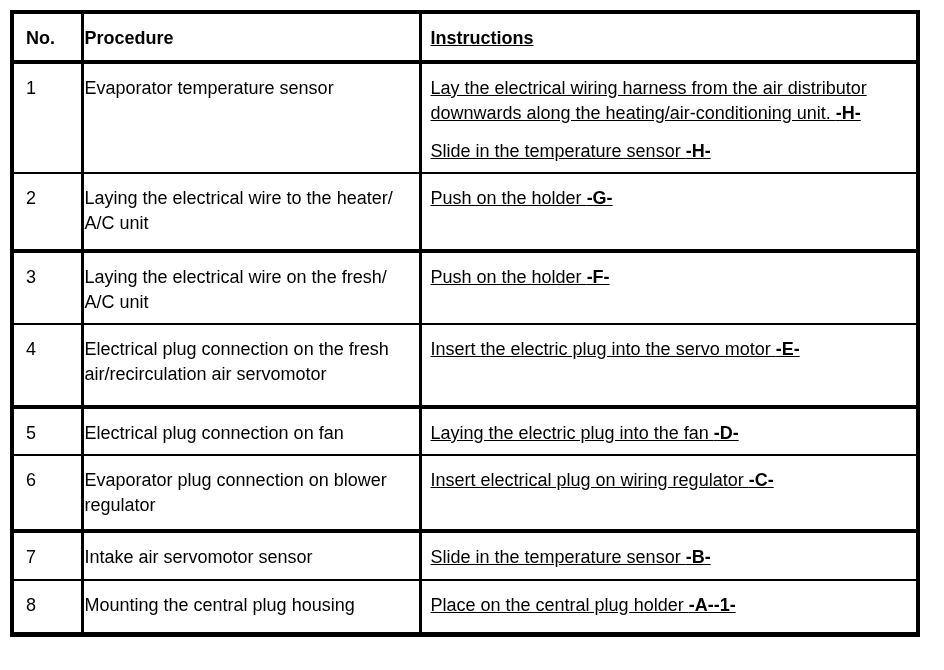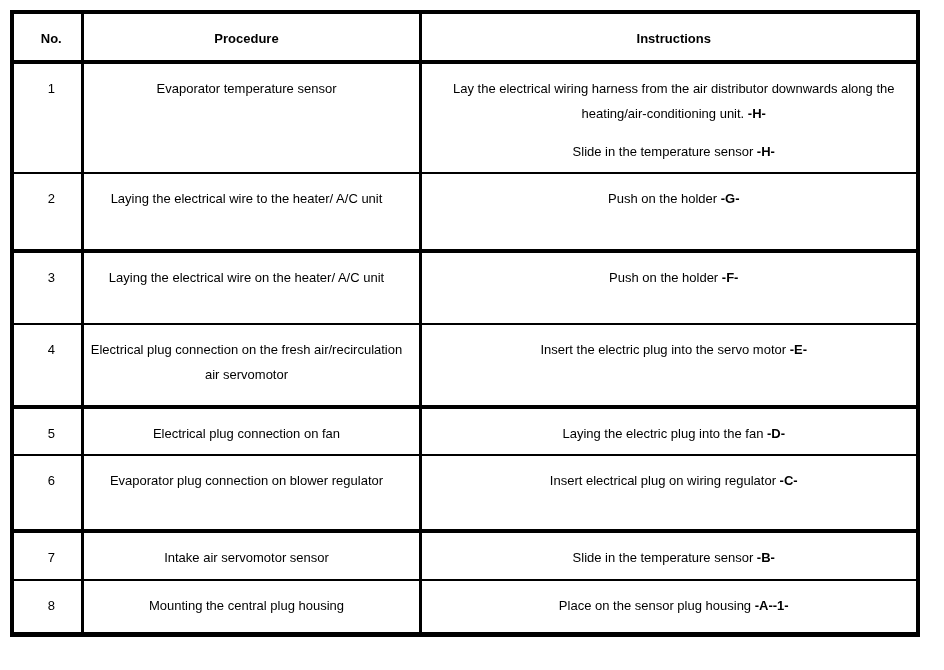--- a/index.html
+++ b/index.html
@@ -22,41 +22,41 @@
   table.proc-table {
     border-collapse: collapse;
     table-layout: fixed;
     width: 906px;
     margin: 10px 0 0 10px;
     border: 4px solid #000000;
     border-bottom-width: 5px;
   }
   th, td {
     vertical-align: top;
-    font-size: 13px;
+    font-size: 18px;
     line-height: 25px;
     box-sizing: border-box;
-    text-align: center;
+    text-align: left;
     overflow: hidden;
   }
   thead th {
     font-weight: bold;
     border-bottom: 4px solid #000000;
     height: 50px;
     padding-top: 12px;
   }
   tbody tr.thin td { border-top: 2px solid #000000; }
   tbody tr.thick td { border-top: 4px solid #000000; }
   td { padding-top: 12px; padding-bottom: 8px; }
 
   .col-no    { width: 70px;  padding-left: 12px; padding-right: 4px;
                border-right: 3px solid #000000; }
   .col-proc  { width: 338px; padding-right: 10px;
                border-right: 3px solid #000000; }
-  .col-instr { width: 498px; padding-left: 16px;  padding-right: 6px; }
+  .col-instr { width: 498px; padding-left: 9px;  padding-right: 6px; text-decoration: underline; }
 
   
   tbody tr:nth-child(1) td { height: 111px; }
   tbody tr:nth-child(2) td { height: 78px; }
   tbody tr:nth-child(3) td { height: 73px; }
   tbody tr:nth-child(4) td { height: 83px; }
   tbody tr:nth-child(5) td { height: 48px; }
   tbody tr:nth-child(6) td { height: 76px; }
   tbody tr:nth-child(7) td { height: 49px; }
   tbody tr:nth-child(8) td { height: 54px; }
@@ -91,21 +91,21 @@
         </tr>
         <tr class="thin">
           <td class="col-no">2</td>
           <td class="col-proc">Laying the electrical wire to the heater/ A/C unit</td>
           <td class="col-instr">
             <p><span>Push on the holder </span><span class="marker">-G-</span></p>
           </td>
         </tr>
         <tr class="thick">
           <td class="col-no">3</td>
-          <td class="col-proc">Laying the electrical wire on the heater/ A/C unit</td>
+          <td class="col-proc">Laying the electrical wire on the fresh/ A/C unit</td>
           <td class="col-instr">
             <p><span>Push on the holder </span><span class="marker">-F-</span></p>
           </td>
         </tr>
         <tr class="thin">
           <td class="col-no">4</td>
           <td class="col-proc">Electrical plug connection on the fresh air/recirculation air servomotor</td>
           <td class="col-instr">
             <p><span>Insert the electric plug into the servo motor </span><span class="marker">-E-</span></p>
           </td>
@@ -128,18 +128,18 @@
           <td class="col-no">7</td>
           <td class="col-proc">Intake air servomotor sensor</td>
           <td class="col-instr">
             <p><span>Slide in the temperature sensor </span><span class="marker">-B-</span></p>
           </td>
         </tr>
         <tr class="thin">
           <td class="col-no">8</td>
           <td class="col-proc">Mounting the central plug housing</td>
           <td class="col-instr">
-            <p><span>Place on the sensor plug housing </span><span class="marker">-A--1-</span></p>
+            <p><span>Place on the central plug holder </span><span class="marker">-A--1-</span></p>
           </td>
         </tr>
       </tbody>
   </table>
 </div>
 
 </body></html>

